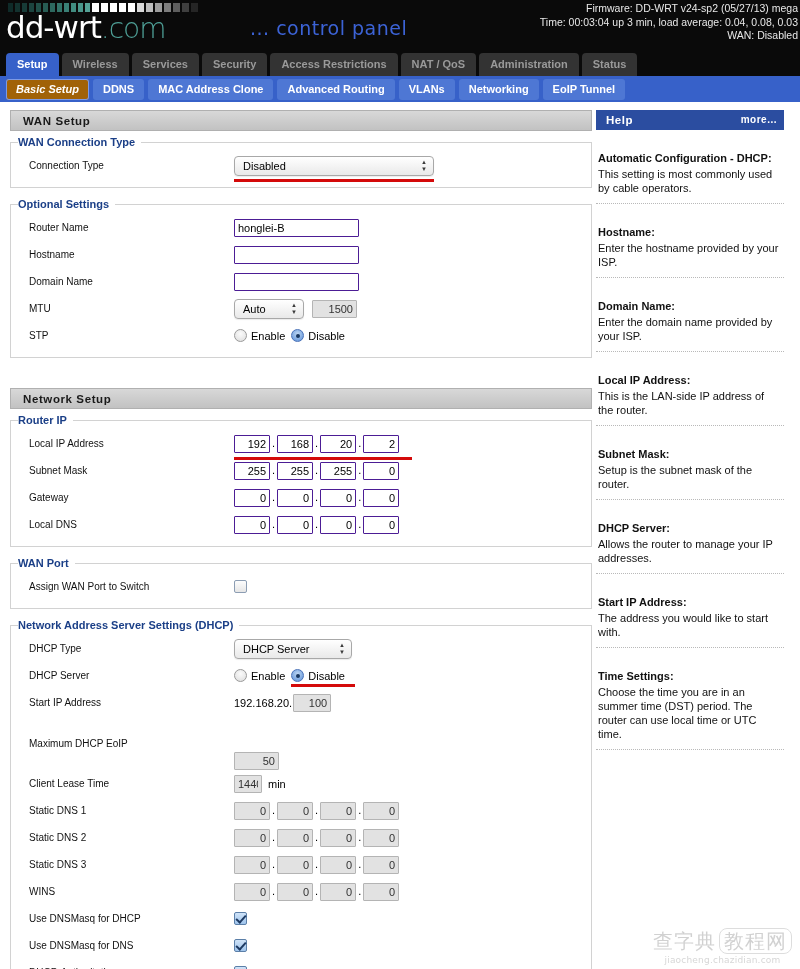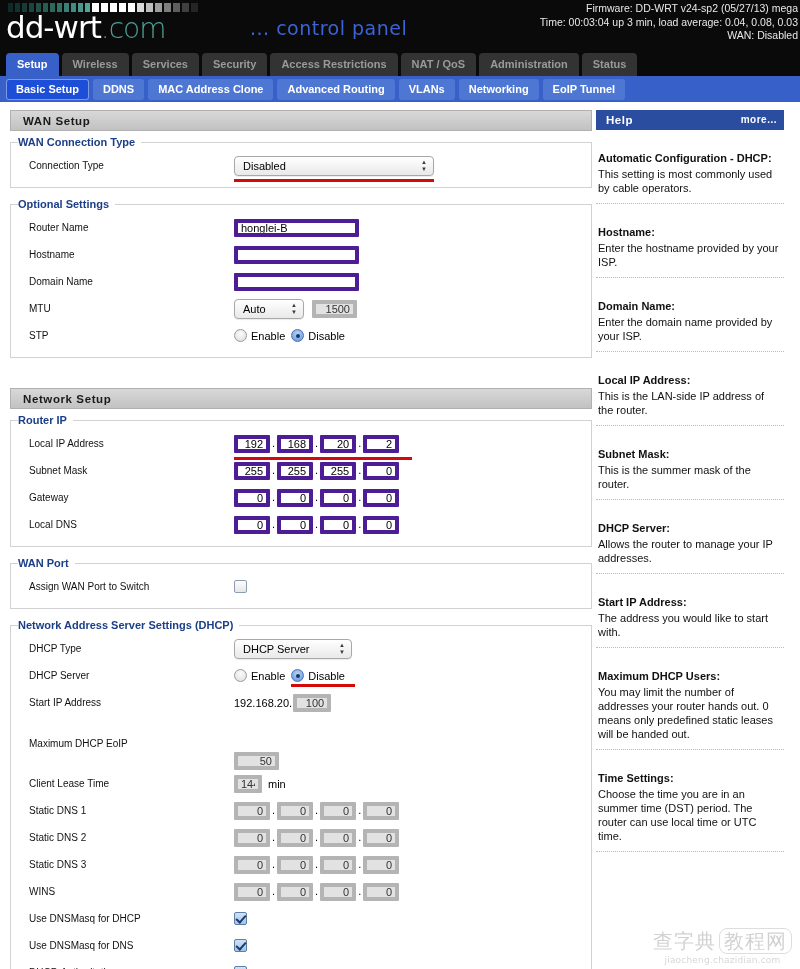--- a/index.html
+++ b/index.html
@@ -60,21 +60,21 @@
     height: 26px; background: #3761c9;
     display: flex; align-items: center; padding-left: 6px; gap: 4px;
   }
   .subtab {
     height: 21px; line-height: 21px;
     padding: 0 10px;
     background: #4e77d4; color: #ffffff;
     font-size: 11px; font-weight: bold;
     border-radius: 3px; cursor: pointer; white-space: nowrap;
   }
-  .subtab.active { background: #1d4ed8; box-shadow: inset 0 0 0 1px #7e9ae4; }
+  .subtab.active { background: #a16207; box-shadow: inset 0 0 0 1px #7e9ae4; font-style: italic; }
 
   
   #content { display: flex; align-items: flex-start; }
   #main { width: 592px; padding: 8px 0 0 10px; }
   #help-col { width: 198px; padding: 8px 6px 0 4px; }
 
   
   .sectionbar {
     background: linear-gradient(#d8d8d8, #c2c2c2);
     border: 1px solid #b0b0b0;
@@ -98,21 +98,21 @@
     margin-top: 6px;
     padding: 9px 0 8px 0;
   }
 
   .row { display: flex; align-items: center; min-height: 27px; padding-left: 18px; }
   .row .lbl { width: 205px; font-size: 10px; color: #111; }
   .row .ctl { position: relative; display: flex; align-items: center; }
 
   
   input[type=text] {
-    height: 18px; border: 4px solid #4c1d95;
+    height: 18px; border: 1px solid #4c1d95;
     background: #fff; font-family: "Liberation Sans", sans-serif;
     font-size: 11px; padding: 0 3px; text-align: right; color: #000;
     border-radius: 1px;
   }
   input.txtleft { text-align: left; }
   input.dis { background: #e2e2e2; border-color: #b4b4b4; color: #333; }
   .oct { width: 36px; }
   .dot { padding: 0 2px 2px 2px; font-size: 11px; }
   .namefield { width: 125px; }
 
@@ -543,33 +543,29 @@
         <div class="help-item">
           <div class="h">Domain Name:</div>
           <div class="b">Enter the domain name provided by your ISP.</div>
         </div>
         <div class="help-item">
           <div class="h">Local IP Address:</div>
           <div class="b">This is the LAN-side IP address of the router.</div>
         </div>
         <div class="help-item">
           <div class="h">Subnet Mask:</div>
-          <div class="b">This is the summer mask of the router.</div>
+          <div class="b">Setup is the subnet mask of the router.</div>
         </div>
         <div class="help-item">
           <div class="h">DHCP Server:</div>
           <div class="b">Allows the router to manage your IP addresses.</div>
         </div>
         <div class="help-item">
           <div class="h">Start IP Address:</div>
           <div class="b">The address you would like to start with.</div>
-        </div>
-        <div class="help-item">
-          <div class="h">Maximum DHCP Users:</div>
-          <div class="b">You may limit the number of addresses your router hands out. 0 means only predefined static leases will be handed out.</div>
         </div>
         <div class="help-item">
           <div class="h">Time Settings:</div>
           <div class="b">Choose the time you are in an summer time (DST) period. The router can use local time or UTC time.</div>
         </div>
       </div>
   </div>
 </div>
 
 <div id="watermark">

